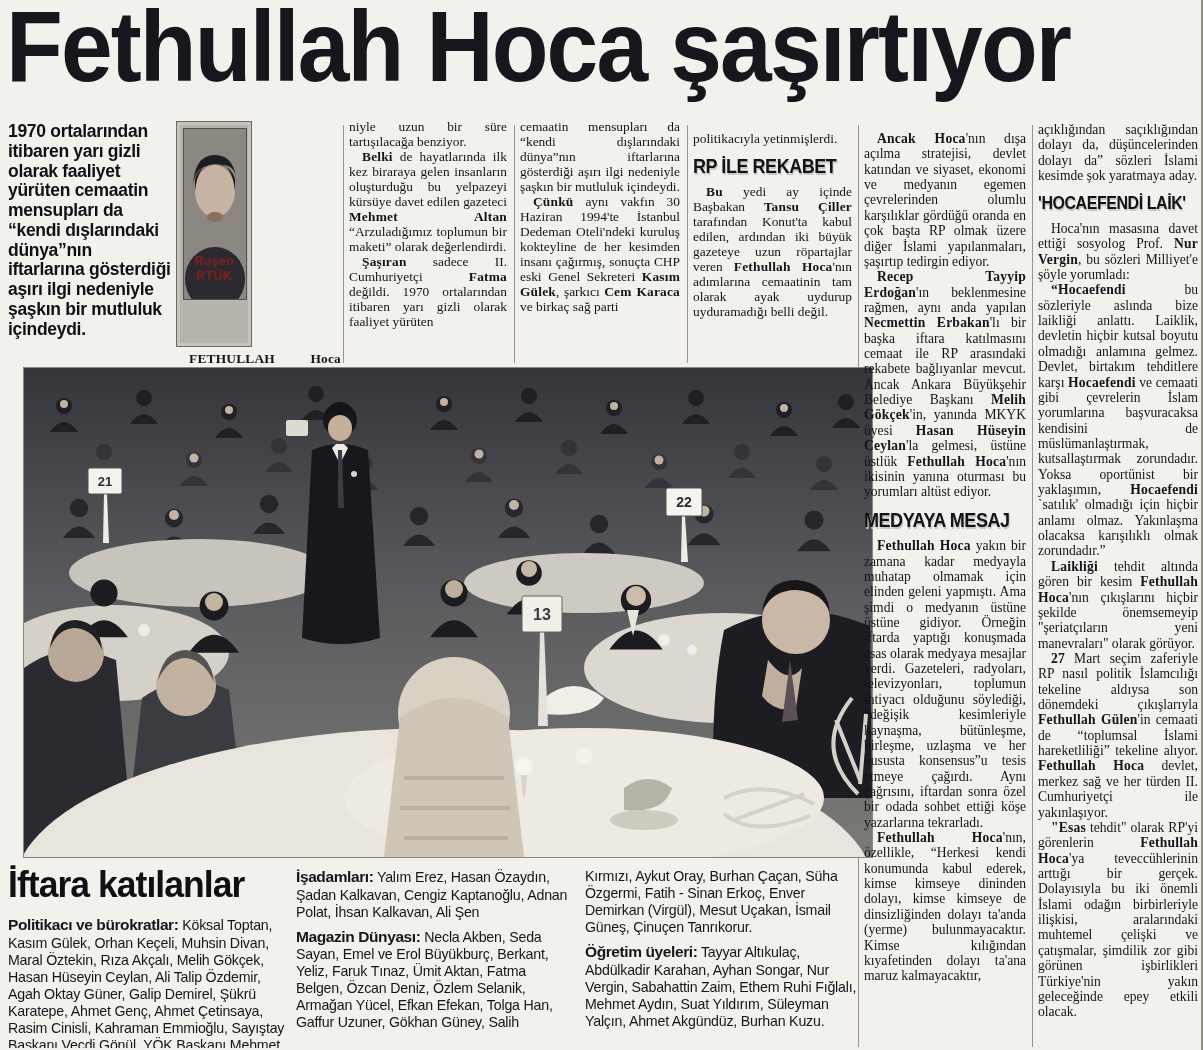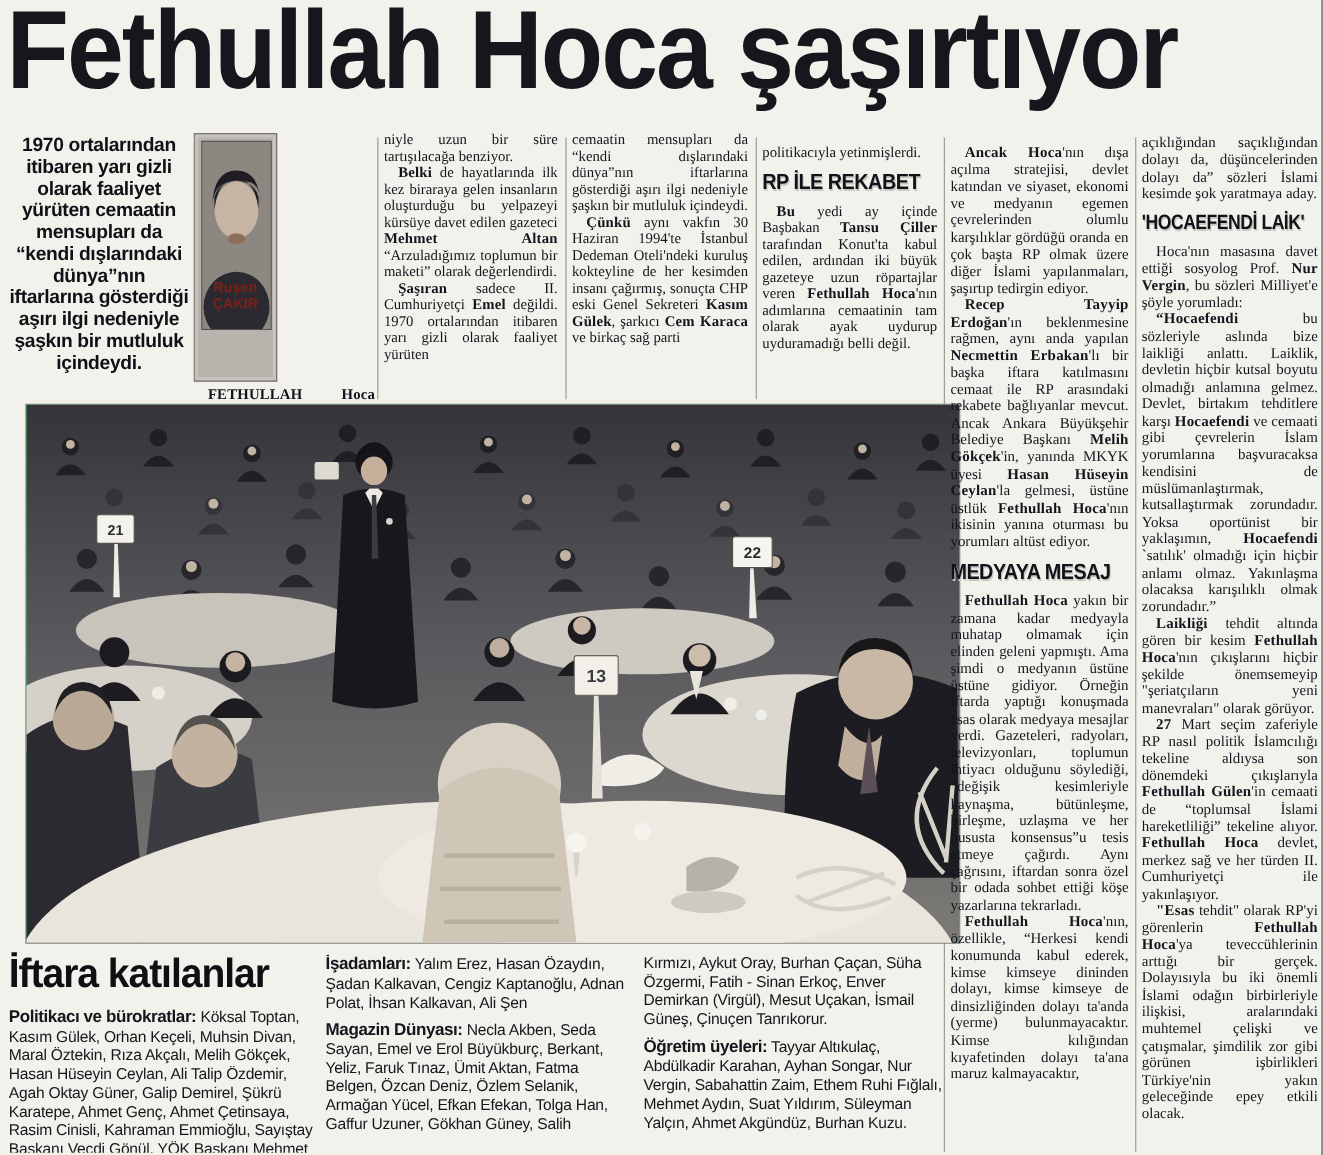--- a/index.html
+++ b/index.html
@@ -47,46 +47,46 @@
   .twocol{column-count:2;column-gap:16px;}
   .edge{position:absolute;top:0;right:0;width:2px;height:1050px;background:#8f8b85;}
 </style>
 </head>
 <body>
 
 <div id="page">
 
   <div class="headline">Fethullah Hoca şaşırtıyor</div>
 
-  <div class="col deck" style="left:8px;top:122px;width:164px;height:240px;text-align:center;">1970 ortalarından itibaren yarı gizli olarak faaliyet yürüten cemaatin mensupları da “kendi dışlarındaki dünya”nın iftarlarına gösterdiği aşırı ilgi nedeniyle şaşkın bir mutluluk içindeydi.</div>
+  <div class="col deck" style="left:8px;top:122px;width:164px;height:240px;">1970 ortalarından itibaren yarı gizli olarak faaliyet yürüten cemaatin mensupları da “kendi dışlarındaki dünya”nın iftarlarına gösterdiği aşırı ilgi nedeniyle şaşkın bir mutluluk içindeydi.</div>
 
   <div class="col serif" style="left:176px;top:119px;width:165px;height:248px;">
     <div class="authorbox">
       <svg viewBox="0 0 62 170">
         <rect x="0" y="0" width="62" height="170" fill="#8d8781"></rect>
         <ellipse cx="31" cy="150" rx="30" ry="32" fill="#2a2a30"></ellipse>
         <ellipse cx="31" cy="62" rx="20" ry="26" fill="#c7b4a2"></ellipse>
         <path d="M9,58 Q10,26 31,26 Q52,26 53,58 Q53,40 44,37 Q31,32 20,38 Q10,42 9,58 Z" fill="#1d1d22"></path>
         <path d="M11,62 Q14,34 31,33 Q48,34 51,62 L51,50 Q47,36 31,35 Q15,36 11,50 Z" fill="#1d1d22"></path>
         <ellipse cx="31" cy="88" rx="8" ry="5" fill="#8d6f5c"></ellipse>
       </svg>
       <div class="authorname">
         <div>Ruşen</div>
-        <div>ÇAKIR</div>
+        <div>RTÜK</div>
       </div>
     </div>
     <div>
         <p class="para"><b>FETHULLAH Hoca (Gülen)</b> herkesi şaşırtmaya devam ediyor. Önceki akşam kendisinin de kurucu yönetim kurulu üyesi olduğu Gazeteciler ve Yazarlar Vakfı'nın verdiği iftar yemeği, konukların çeşitliliği ve 'nın yaptığı konuşma nede-</p>
       </div>
   </div>
 
   <div class="col serif" style="left:349px;top:119px;width:158px;height:248px;">
       <p class="para ni">niyle uzun bir süre tartışılacağa benziyor.</p>
       <p class="para"><b>Belki</b> de hayatlarında ilk kez biraraya gelen insanların oluşturduğu bu yelpazeyi kürsüye davet edilen gazeteci <b>Mehmet Altan</b> “Arzuladığımız toplumun bir maketi” olarak değerlendirdi.</p>
-      <p class="para"><b>Şaşıran</b> sadece II. Cumhuriyetçi <b>Emel</b> değildi. 1970 ortalarından itibaren yarı gizli olarak faaliyet yürüten</p>
+      <p class="para"><b>Şaşıran</b> sadece II. Cumhuriyetçi <b>Fatma</b> değildi. 1970 ortalarından itibaren yarı gizli olarak faaliyet yürüten</p>
     </div>
   <div class="col serif" style="left:520px;top:119px;width:160px;height:248px;">
       <p class="para ni">cemaatin mensupları da “kendi dışlarındaki dünya”nın iftarlarına gösterdiği aşırı ilgi nedeniyle şaşkın bir mutluluk içindeydi.</p>
       <p class="para"><b>Çünkü</b> aynı vakfın 30 Haziran 1994'te İstanbul Dedeman Oteli'ndeki kuruluş kokteyline de her kesimden insanı çağırmış, sonuçta CHP eski Genel Sekreteri <b>Kasım Gülek</b>, şarkıcı <b>Cem Karaca</b> ve birkaç sağ parti</p>
     </div>
   <div class="col serif" style="left:693px;top:119px;width:159px;height:250px;margin-top:12px;">
     <div>
         <p class="para ni">politikacıyla yetinmişlerdi.</p>
       </div>
     <div class="subhead">RP İLE REKABET</div>

